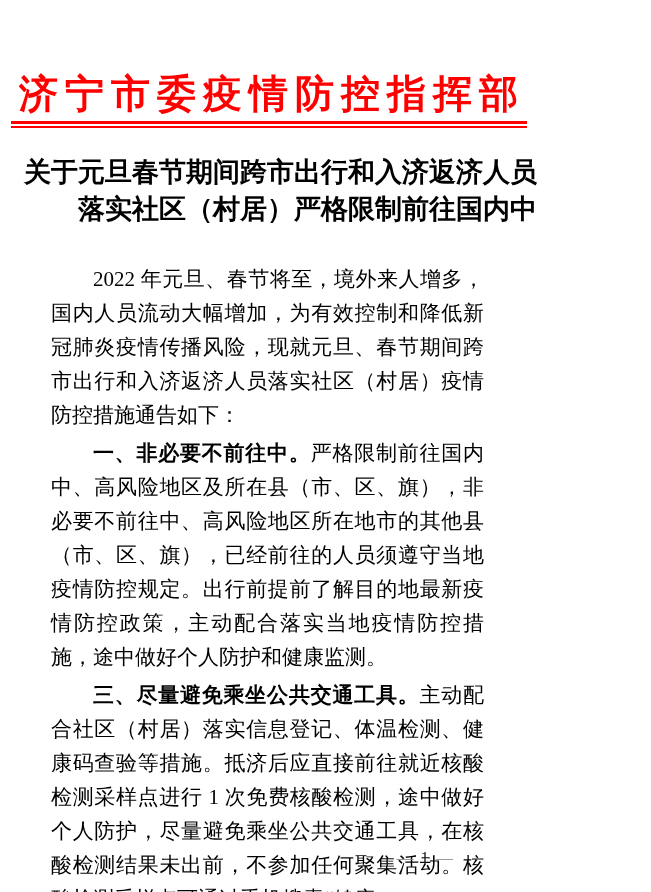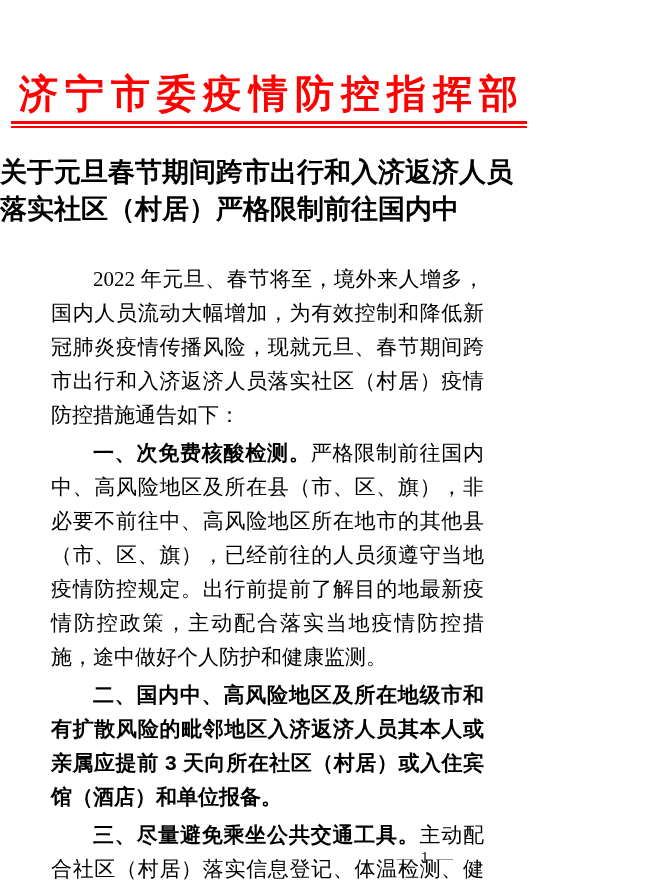--- a/index.html
+++ b/index.html
@@ -36,21 +36,21 @@
     height: 3px;
     background: #ff0000;
   }
   .rule-thin {
     height: 1.5px;
     background: #ff0000;
     margin-top: 2px;
   }
   .doc-title {
     margin: 26px 0 0 0;
-    text-align: left;
+    text-align: right;
     font-size: 27px;
     font-weight: 700;
     line-height: 37px;
     color: #000000;
   }
   .title-line {
     display: block;
     white-space: nowrap;
   }
   .body-text {
@@ -103,23 +103,22 @@
 
   <h1 class="doc-title">
     <span class="title-line">关于元旦春节期间跨市出行和入济返济人员</span>
     <span class="title-line">落实社区（村居）严格限制前往国内中</span>
   </h1>
 
   <div class="body-text">
 
     <p class="para">2022 年元旦、春节将至，境外来人增多，国内人员流动大幅增加，为有效控制和降低新冠肺炎疫情传播风险，现就元旦、春节期间跨市出行和入济返济人员落实社区（村居）疫情防控措施通告如下：</p>
 
-    <p class="para"><span class="lead">一、次免费核酸检测。</span><span>严格限制前往国内中、高风险地区及所在县（市、区、旗），非必要不前往中、高风险地区所在地市的其他县（市、区、旗），已经前往的人员须遵守当地疫情防控规定。出行前提前了解目的地最新疫情防控政策，主动配合落实当地疫情防控措施，途中做好个人防护和健康监测。</span></p>
+    <p class="para"><span class="lead">一、非必要不前往中。</span><span>严格限制前往国内中、高风险地区及所在县（市、区、旗），非必要不前往中、高风险地区所在地市的其他县（市、区、旗），已经前往的人员须遵守当地疫情防控规定。出行前提前了解目的地最新疫情防控政策，主动配合落实当地疫情防控措施，途中做好个人防护和健康监测。</span></p>
 
-    <p class="para bold-para">二、国内中、高风险地区及所在地级市和有扩散风险的毗邻地区入济返济人员其本人或亲属应提前 3 天向所在社区（村居）或入住宾馆（酒店）和单位报备。</p>
 
     <p class="para"><span class="lead">三、尽量避免乘坐公共交通工具。</span><span>主动配合社区（村居）落实信息登记、体温检测、健康码查验等措施。抵济后应直接前往就近核酸检测采样点进行 1 次免费核酸检测，途中做好个人防护，尽量避免乘坐公共交通工具，在核酸检测结果未出前，不参加任何聚集活动。核酸检测采样点可通过手机搜索“健康</span></p>
 
   </div>
 
   <div class="footer">
     <span class="dash">—</span><span class="num">1</span><span class="dash">—</span>
   </div>
 
 </div>

